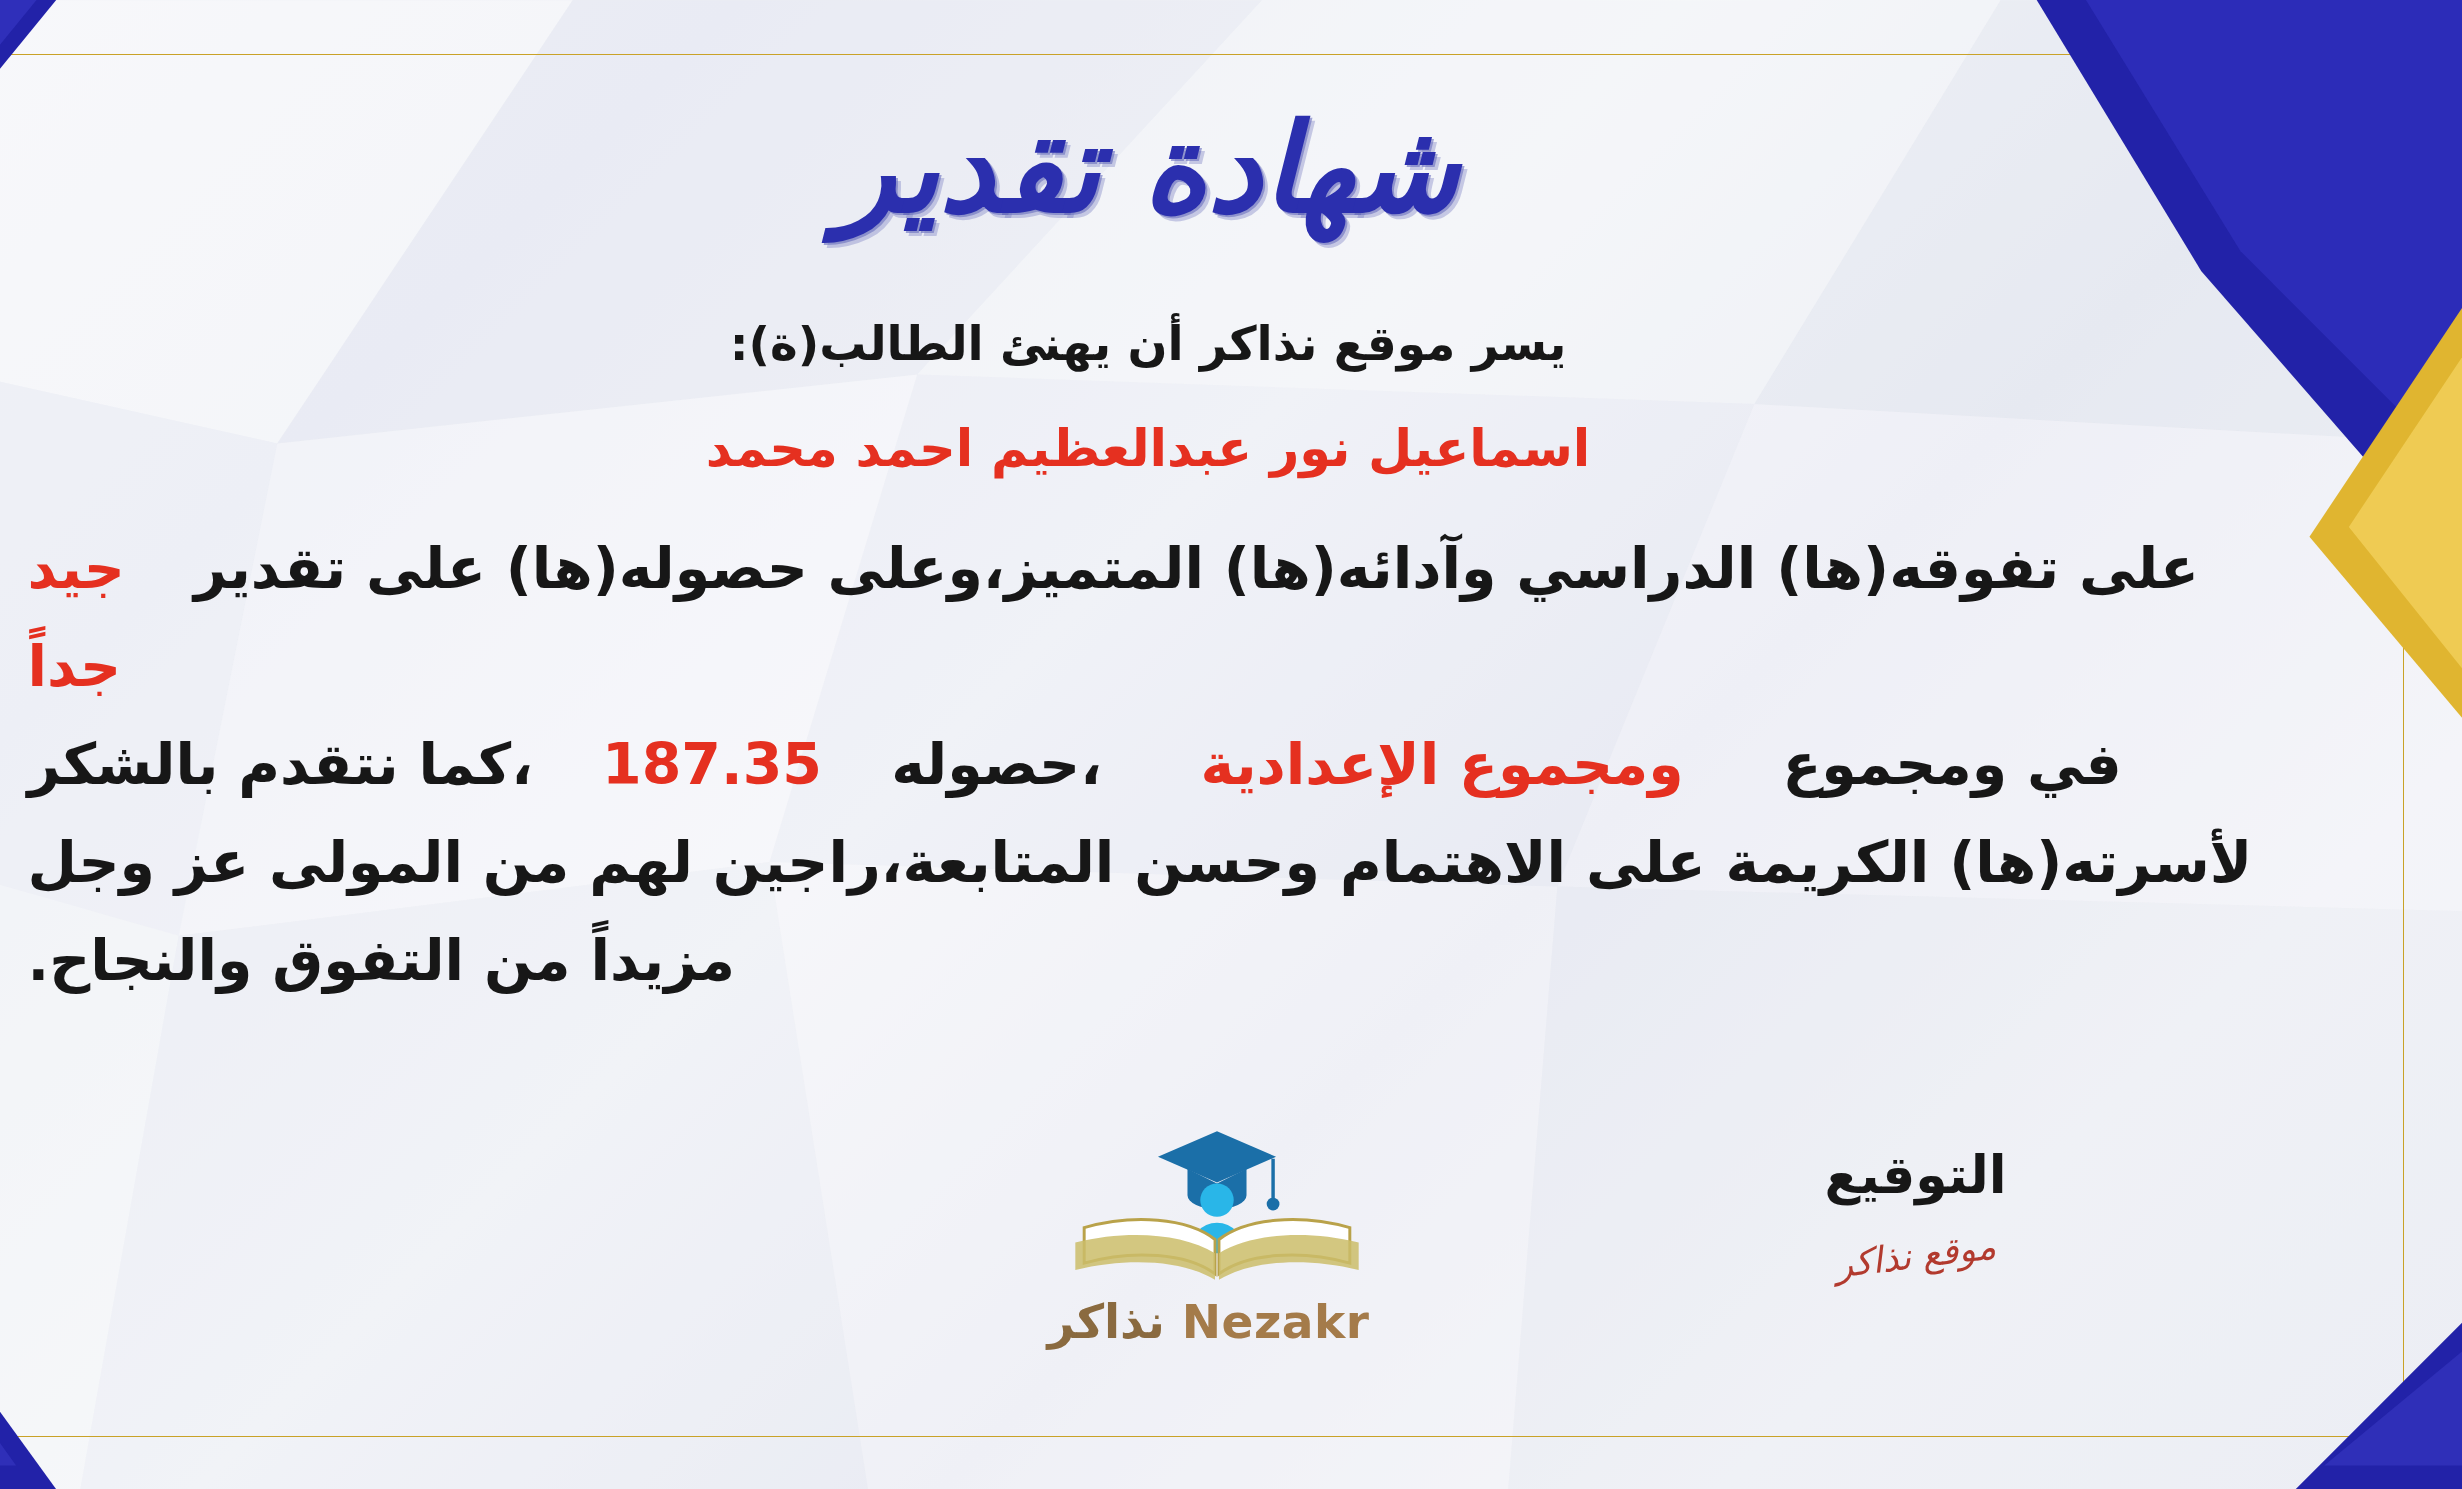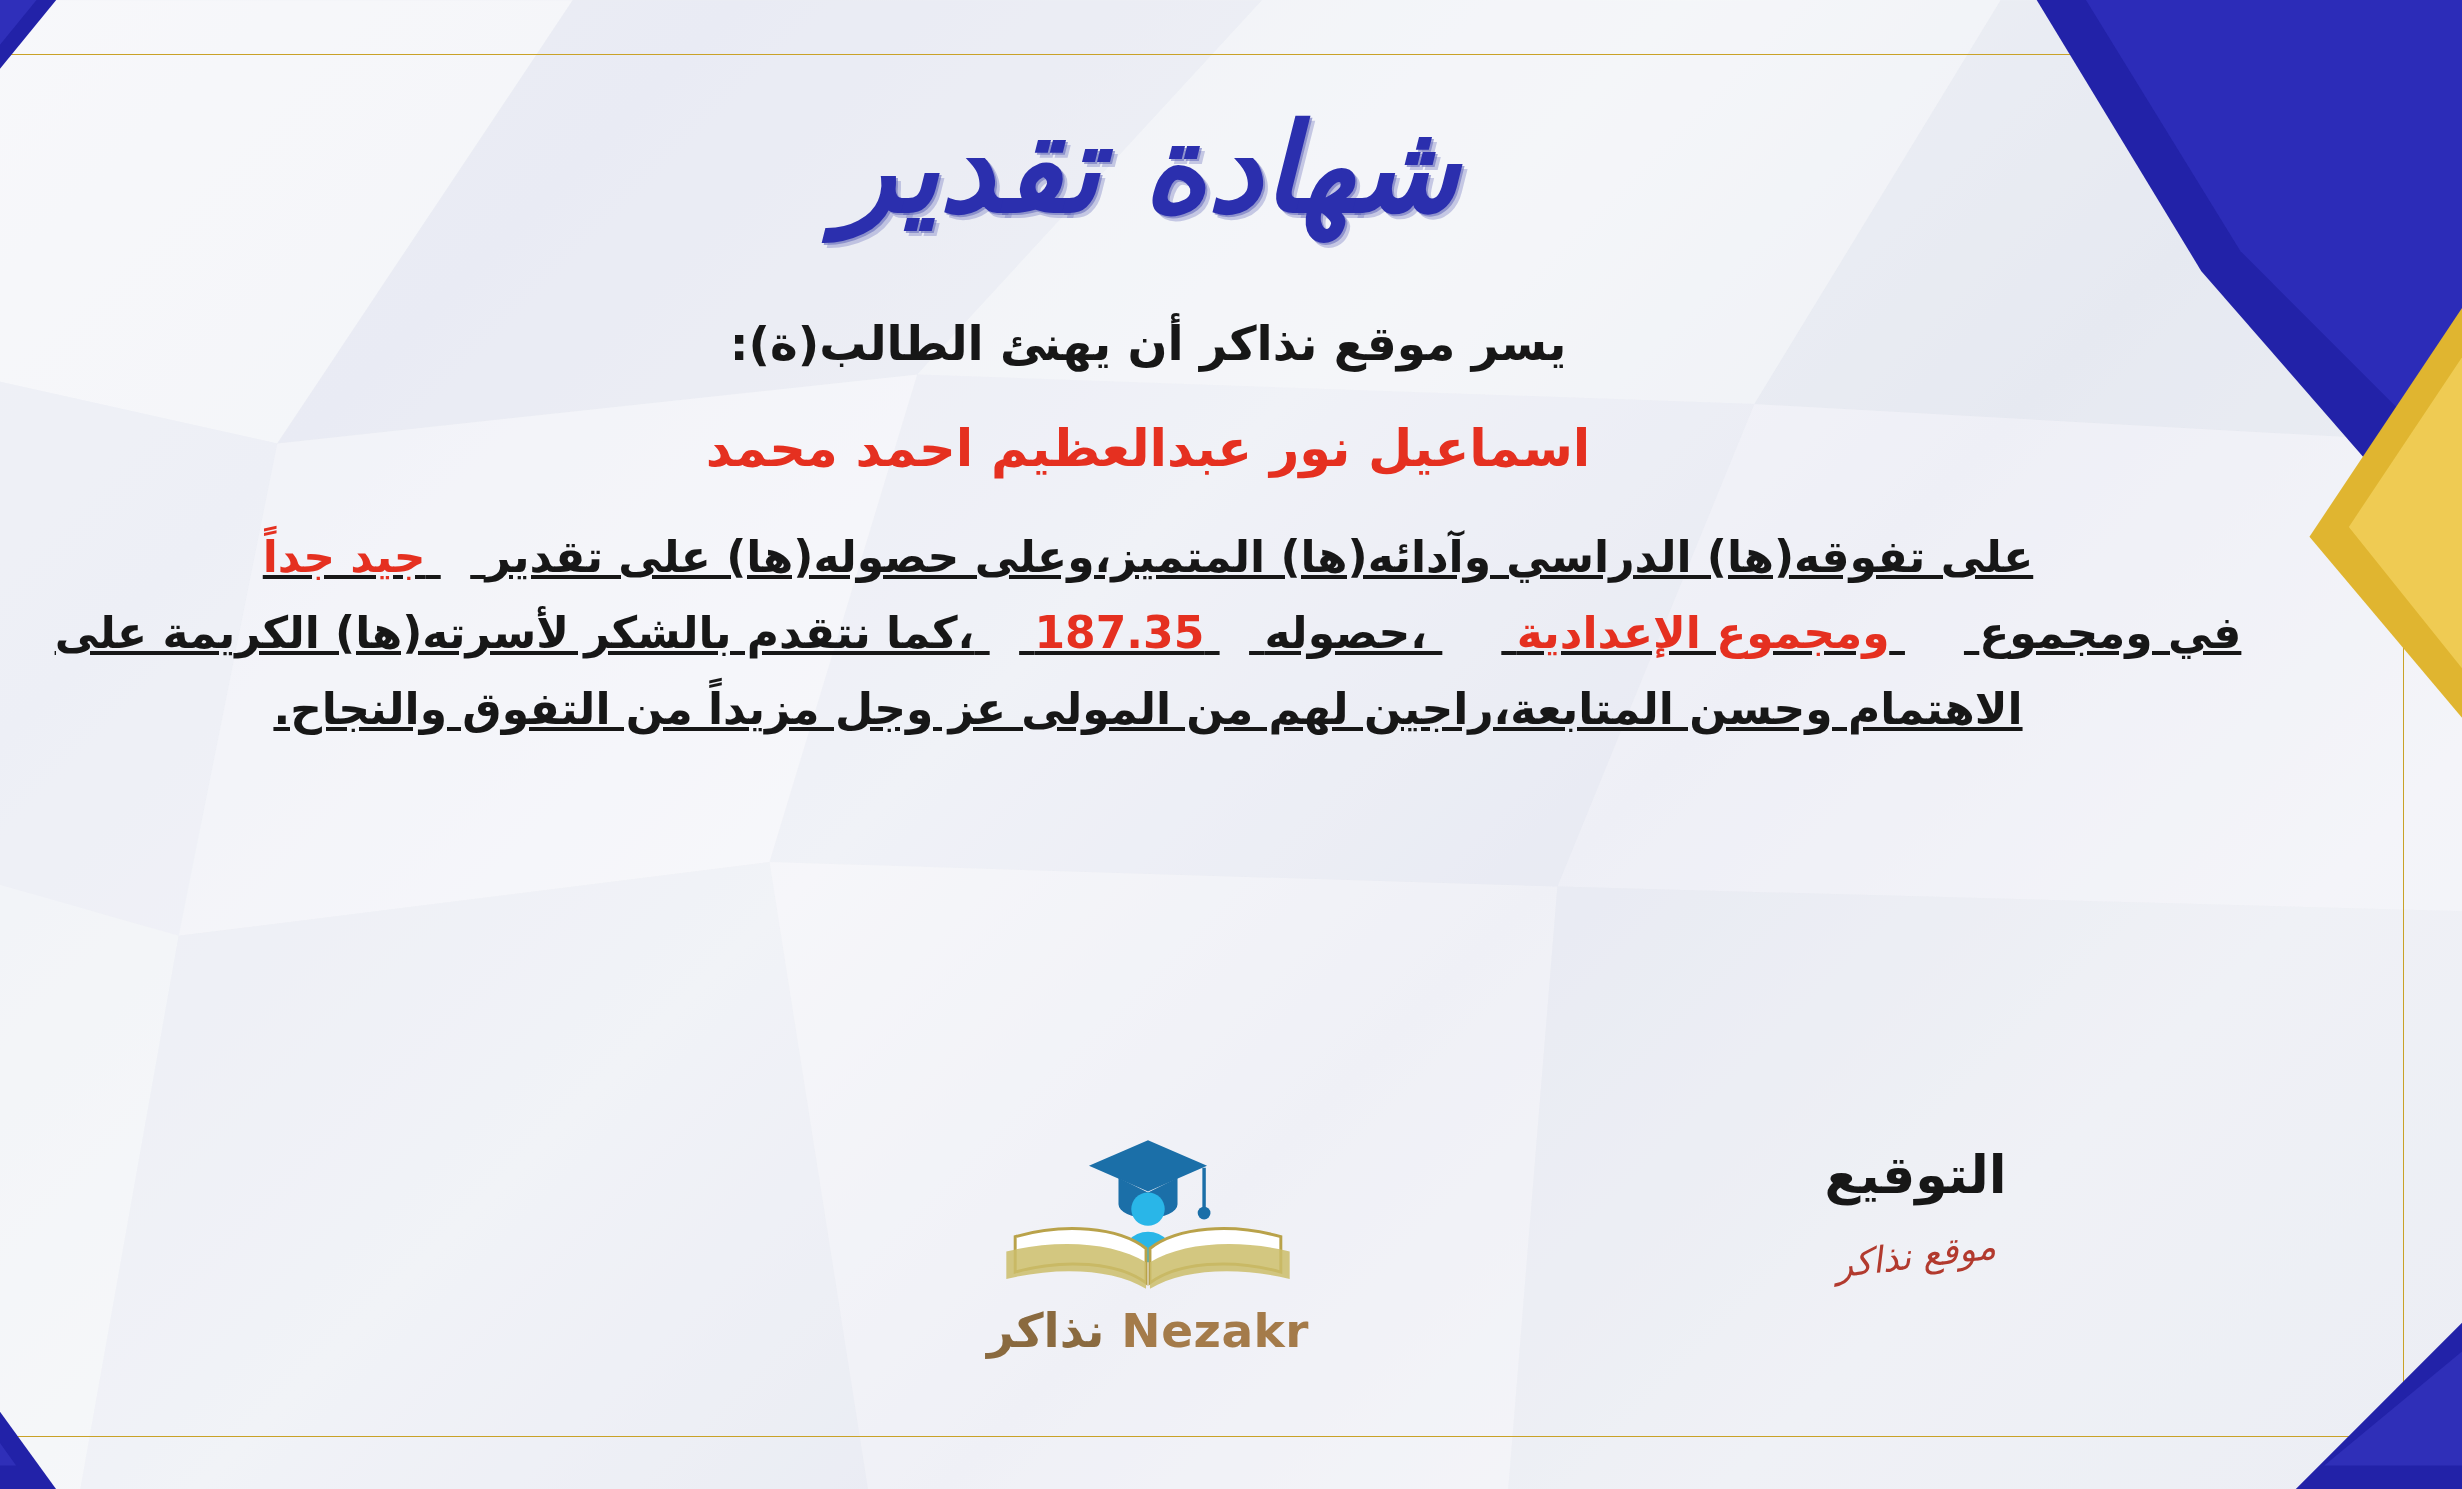--- a/index.html
+++ b/index.html
@@ -91,26 +91,25 @@
     margin-top: 38px;
     font-size: 51px;
     font-weight: bold;
     color: #e53020;
     letter-spacing: 1px;
   }
 
   .body-block {
     margin: 41px auto 0 auto;
     width: 2241px;
-    font-size: 44px;
+    font-size: 57px;
     line-height: 1.72;
     color: #171717;
     font-weight: 600;
-    text-align: center;
-    text-decoration: underline;
+    text-align: left;
   }
 
   .hl {
     color: #e53020;
     font-weight: bold;
   }
 
   .gap {
     display: inline-block;
     width: 59px;
@@ -147,23 +146,23 @@
     color: #b23a2e;
     font-style: italic;
     font-family: "DejaVu Serif", "Liberation Serif", serif;
     transform: rotate(-7deg);
   }
 
   .logo-area {
     position: absolute;
     left: 50%;
     transform: translateX(-50%);
-    top: 34px;
+    top: 25px;
     width: 443px;
-    text-align: center;
+    text-align: right;
   }
   .logo-mark { display: block; margin: 0 auto; }
   .logo-word {
     margin-top: 3px;
     font-size: 47px;
     font-weight: bold;
     color: #8a6a3f;
     letter-spacing: 0.5px;
     font-family: "DejaVu Sans", "Liberation Sans", sans-serif;
   }

